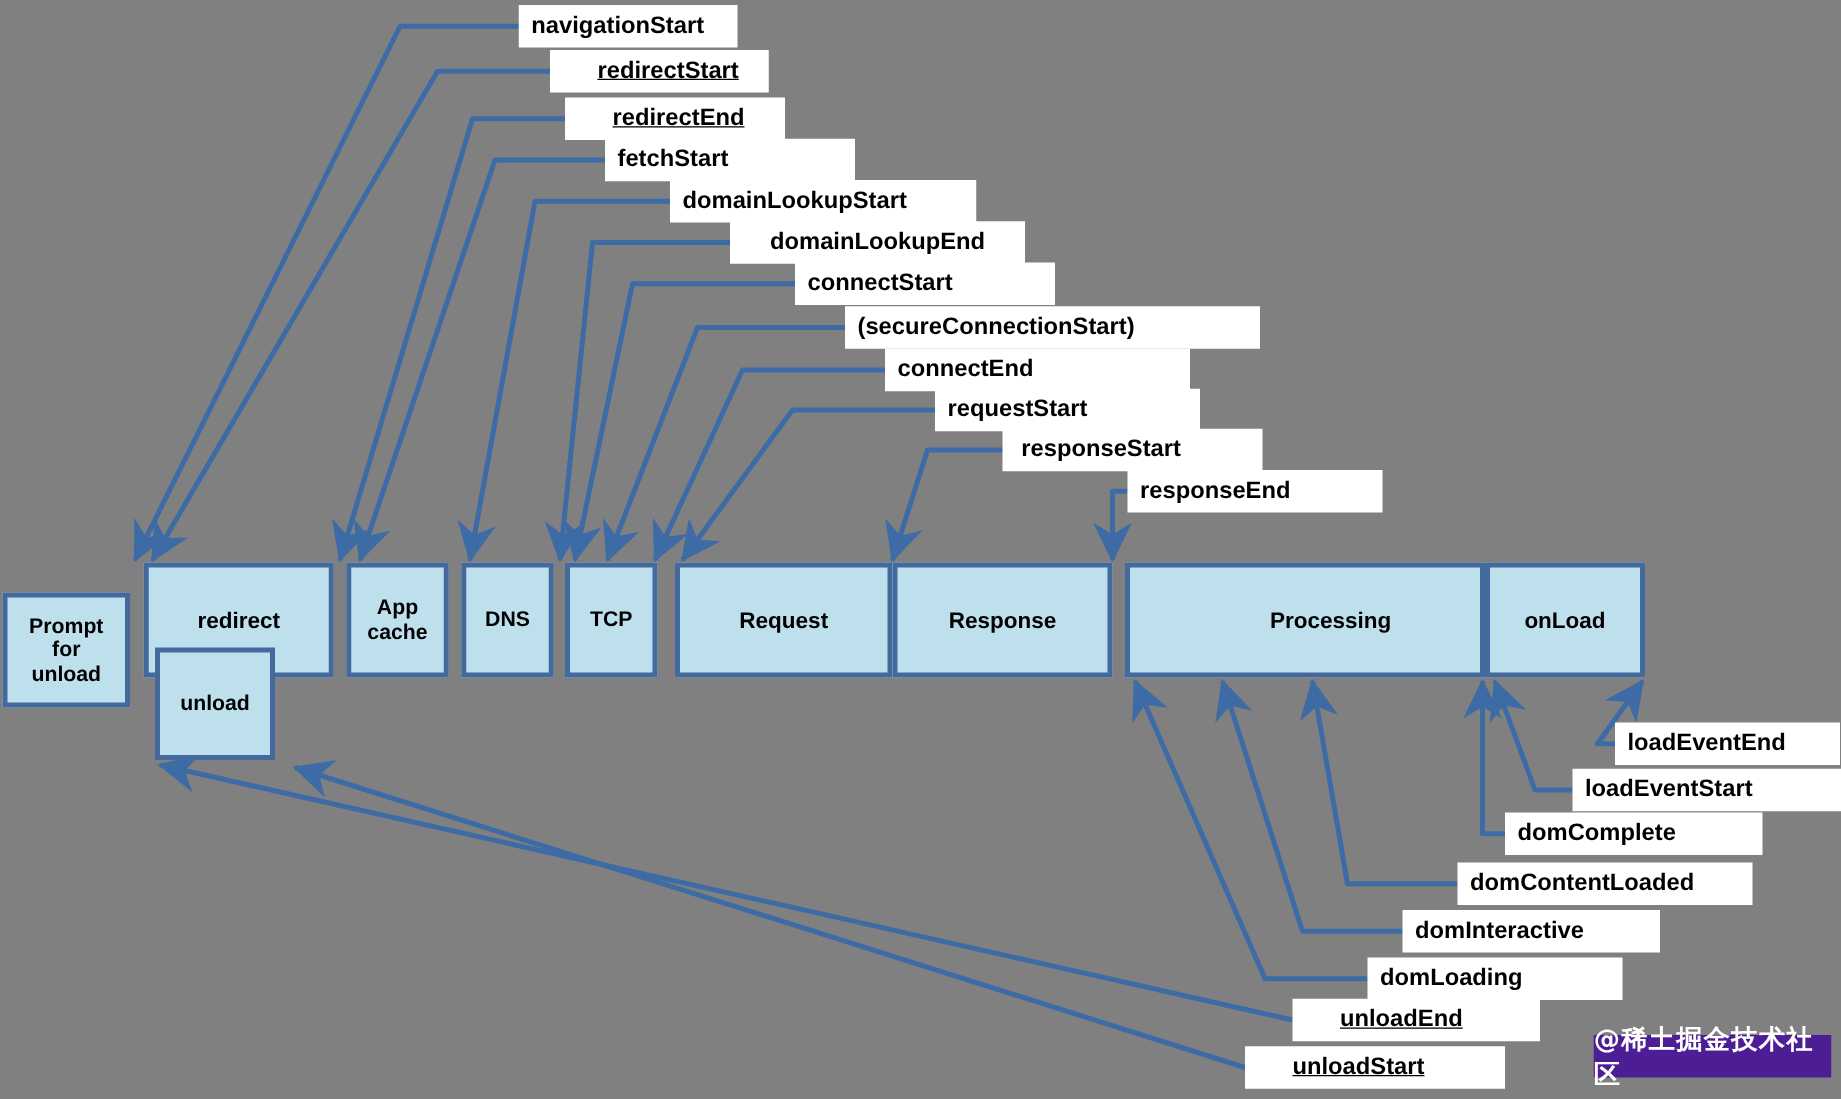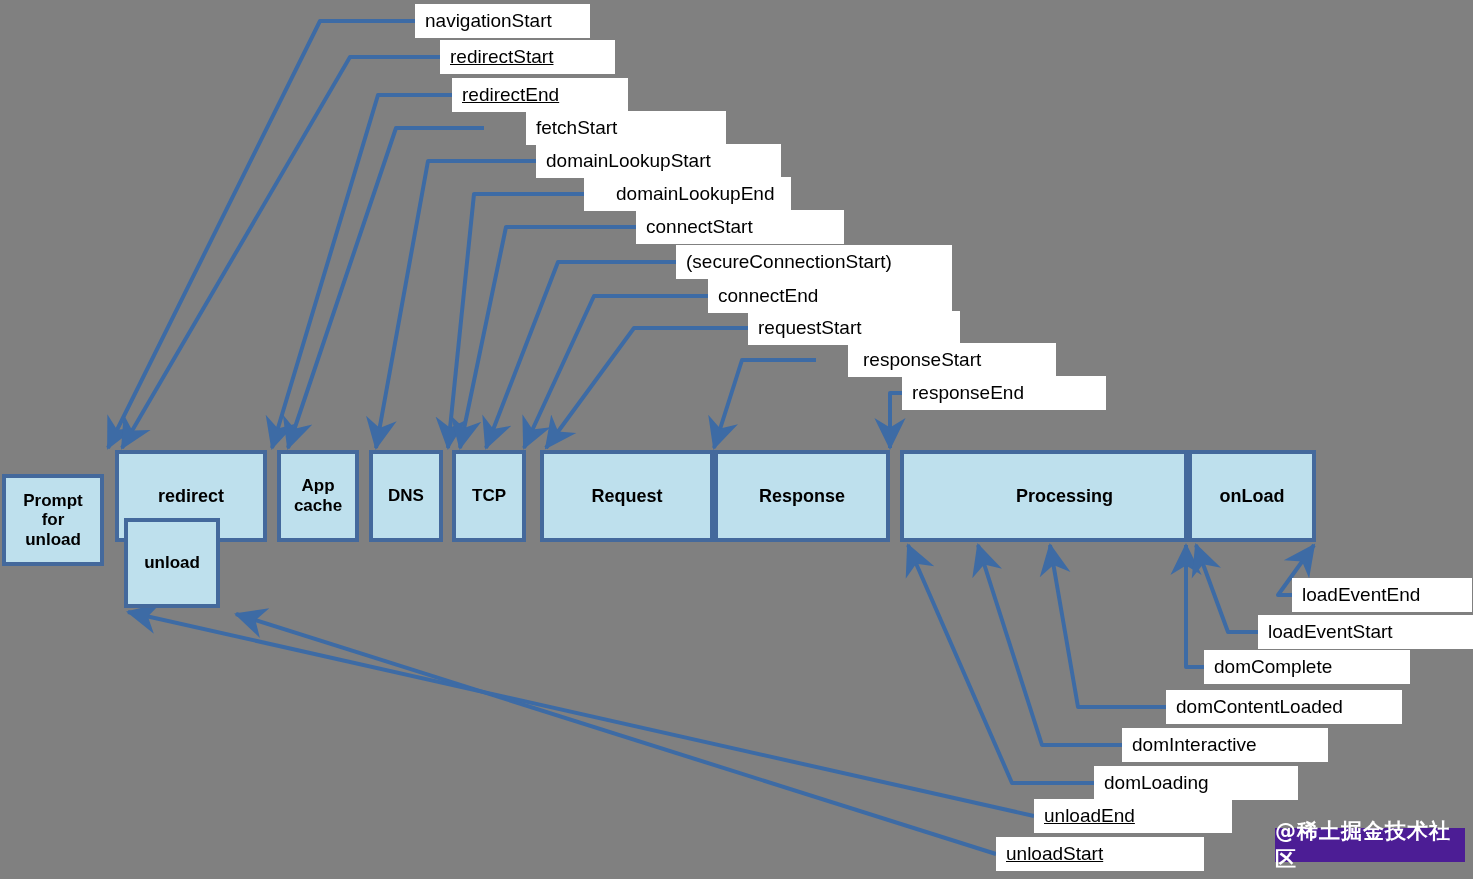--- a/index.html
+++ b/index.html
@@ -29,29 +29,29 @@
     line-height:1.15;
     z-index:5;
   }
   .bar.small{font-size:17px;}
 
   
   .lbl{
     position:absolute;
     background:#ffffff;
     color:#000;
-    font-weight:normal;
+    font-weight:bold;
     font-size:19px;
     display:flex;align-items:center;
     padding:0 10px;
     box-sizing:border-box;
     white-space:nowrap;
     z-index:8;
   }
-  .lbl span.u{text-decoration:underline;}
+  .lbl span.u{text-decoration:underline;margin-left:28px;}
 
   
   #wm{
     position:absolute;
     background:#4c1d95;
     color:#fff;
     font-size:21px;
     font-weight:bold;
     display:flex;align-items:center;justify-content:center;
     letter-spacing:1px;
@@ -109,42 +109,42 @@
   <div id="labels-top">
       <div class="lbl" style="left: 415px; top: 4px; width: 175px; height: 34px;">
         <span>navigationStart</span>
       </div>
       <div class="lbl" style="left: 440px; top: 40px; width: 175px; height: 34px;">
         <span class="u">redirectStart</span>
       </div>
       <div class="lbl" style="left: 452px; top: 78px; width: 176px; height: 34px;">
         <span class="u">redirectEnd</span>
       </div>
-      <div class="lbl" style="left: 484px; top: 111px; width: 200px; height: 34px; margin-left: 42px;">
+      <div class="lbl" style="left: 484px; top: 111px; width: 200px; height: 34px;">
         <span>fetchStart</span>
       </div>
       <div class="lbl" style="left: 536px; top: 144px; width: 245px; height: 34px;">
         <span>domainLookupStart</span>
       </div>
-      <div class="lbl" style="left: 584px; top: 177px; width: 207px; height: 34px; padding-left: 32px;">
+      <div class="lbl" style="left: 584px; top: 177px; width: 236px; height: 34px; padding-left: 32px;">
         <span>domainLookupEnd</span>
       </div>
       <div class="lbl" style="left: 636px; top: 210px; width: 208px; height: 34px;">
         <span>connectStart</span>
       </div>
-      <div class="lbl" style="left: 676px; top: 245px; width: 276px; height: 34px;">
+      <div class="lbl" style="left: 676px; top: 245px; width: 332px; height: 34px;">
         <span>(secureConnectionStart)</span>
       </div>
       <div class="lbl" style="left: 708px; top: 279px; width: 244px; height: 34px;">
         <span>connectEnd</span>
       </div>
       <div class="lbl" style="left: 748px; top: 311px; width: 212px; height: 34px;">
         <span>requestStart</span>
       </div>
-      <div class="lbl" style="left: 848px; top: 343px; width: 208px; height: 34px; padding-left: 15px;">
+      <div class="lbl" style="left: 802px; top: 343px; width: 208px; height: 34px; padding-left: 15px;">
         <span>responseStart</span>
       </div>
       <div class="lbl" style="left: 902px; top: 376px; width: 204px; height: 34px;">
         <span>responseEnd</span>
       </div>
     </div>
   <div id="labels-bottom">
       <div class="lbl" style="left: 1292px; top: 578px; width: 180px; height: 34px;">
         <span>loadEventEnd</span>
       </div>

